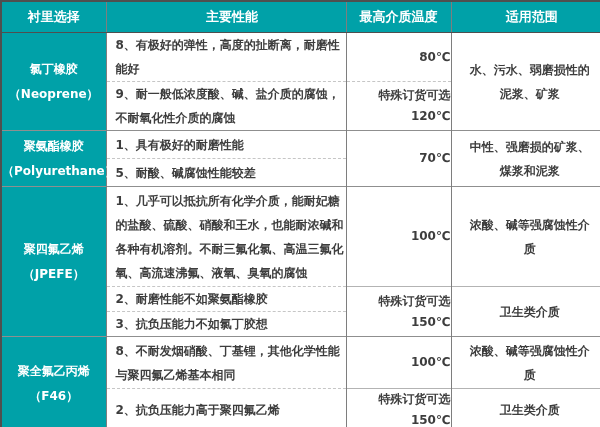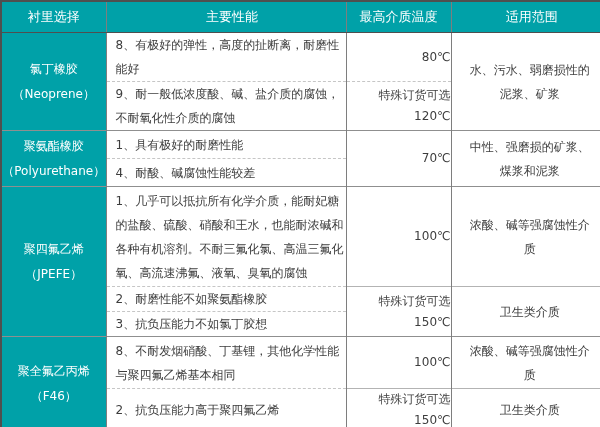--- a/index.html
+++ b/index.html
@@ -26,21 +26,21 @@
   col.c1 { width: 105px; }
   col.c2 { width: 240px; }
   col.c3 { width: 105px; }
   col.c4 { width: 150px; }
 
   th, td {
     border-left: 1px solid #7e7e7e;
     border-right: 1px solid #7e7e7e;
     padding: 0;
     vertical-align: middle;
-    font-weight: normal;
+    font-weight: bold;
   }
   thead th {
     background: #00a1a8;
     color: #ffffff;
     height: 30px;
     font-size: 13px;
     border-bottom: 1px solid #4f4f4f;
   }
   th.h-center { text-align: center; }
   th.h-left   { text-align: center; padding-left: 12px; }
@@ -114,21 +114,21 @@
       <tr style="height:28px">
         <td class="mat group-top" rowspan="2">
           <div>聚氨酯橡胶</div>
           <div>（Polyurethane）</div>
         </td>
         <td class="perf group-top">1、具有极好的耐磨性能</td>
         <td class="temp group-top" rowspan="2">70℃</td>
         <td class="range group-top" rowspan="2">中性、强磨损的矿浆、煤浆和泥浆</td>
       </tr>
       <tr style="height:28px">
-        <td class="perf dash-top">4、耐酸、碱腐蚀性能较差</td>
+        <td class="perf dash-top">5、耐酸、碱腐蚀性能较差</td>
       </tr>
 
       <tr style="height:100px">
         <td class="mat group-top" rowspan="3">
           <div>聚四氟乙烯</div>
           <div>（JPEFE）</div>
         </td>
         <td class="perf group-top">1、几乎可以抵抗所有化学介质，能耐妃糖的盐酸、硫酸、硝酸和王水，也能耐浓碱和各种有机溶剂。不耐三氟化氯、高温三氟化氧、高流速沸氟、液氧、臭氧的腐蚀</td>
         <td class="temp group-top">100℃</td>
         <td class="range group-top">浓酸、碱等强腐蚀性介质</td>

